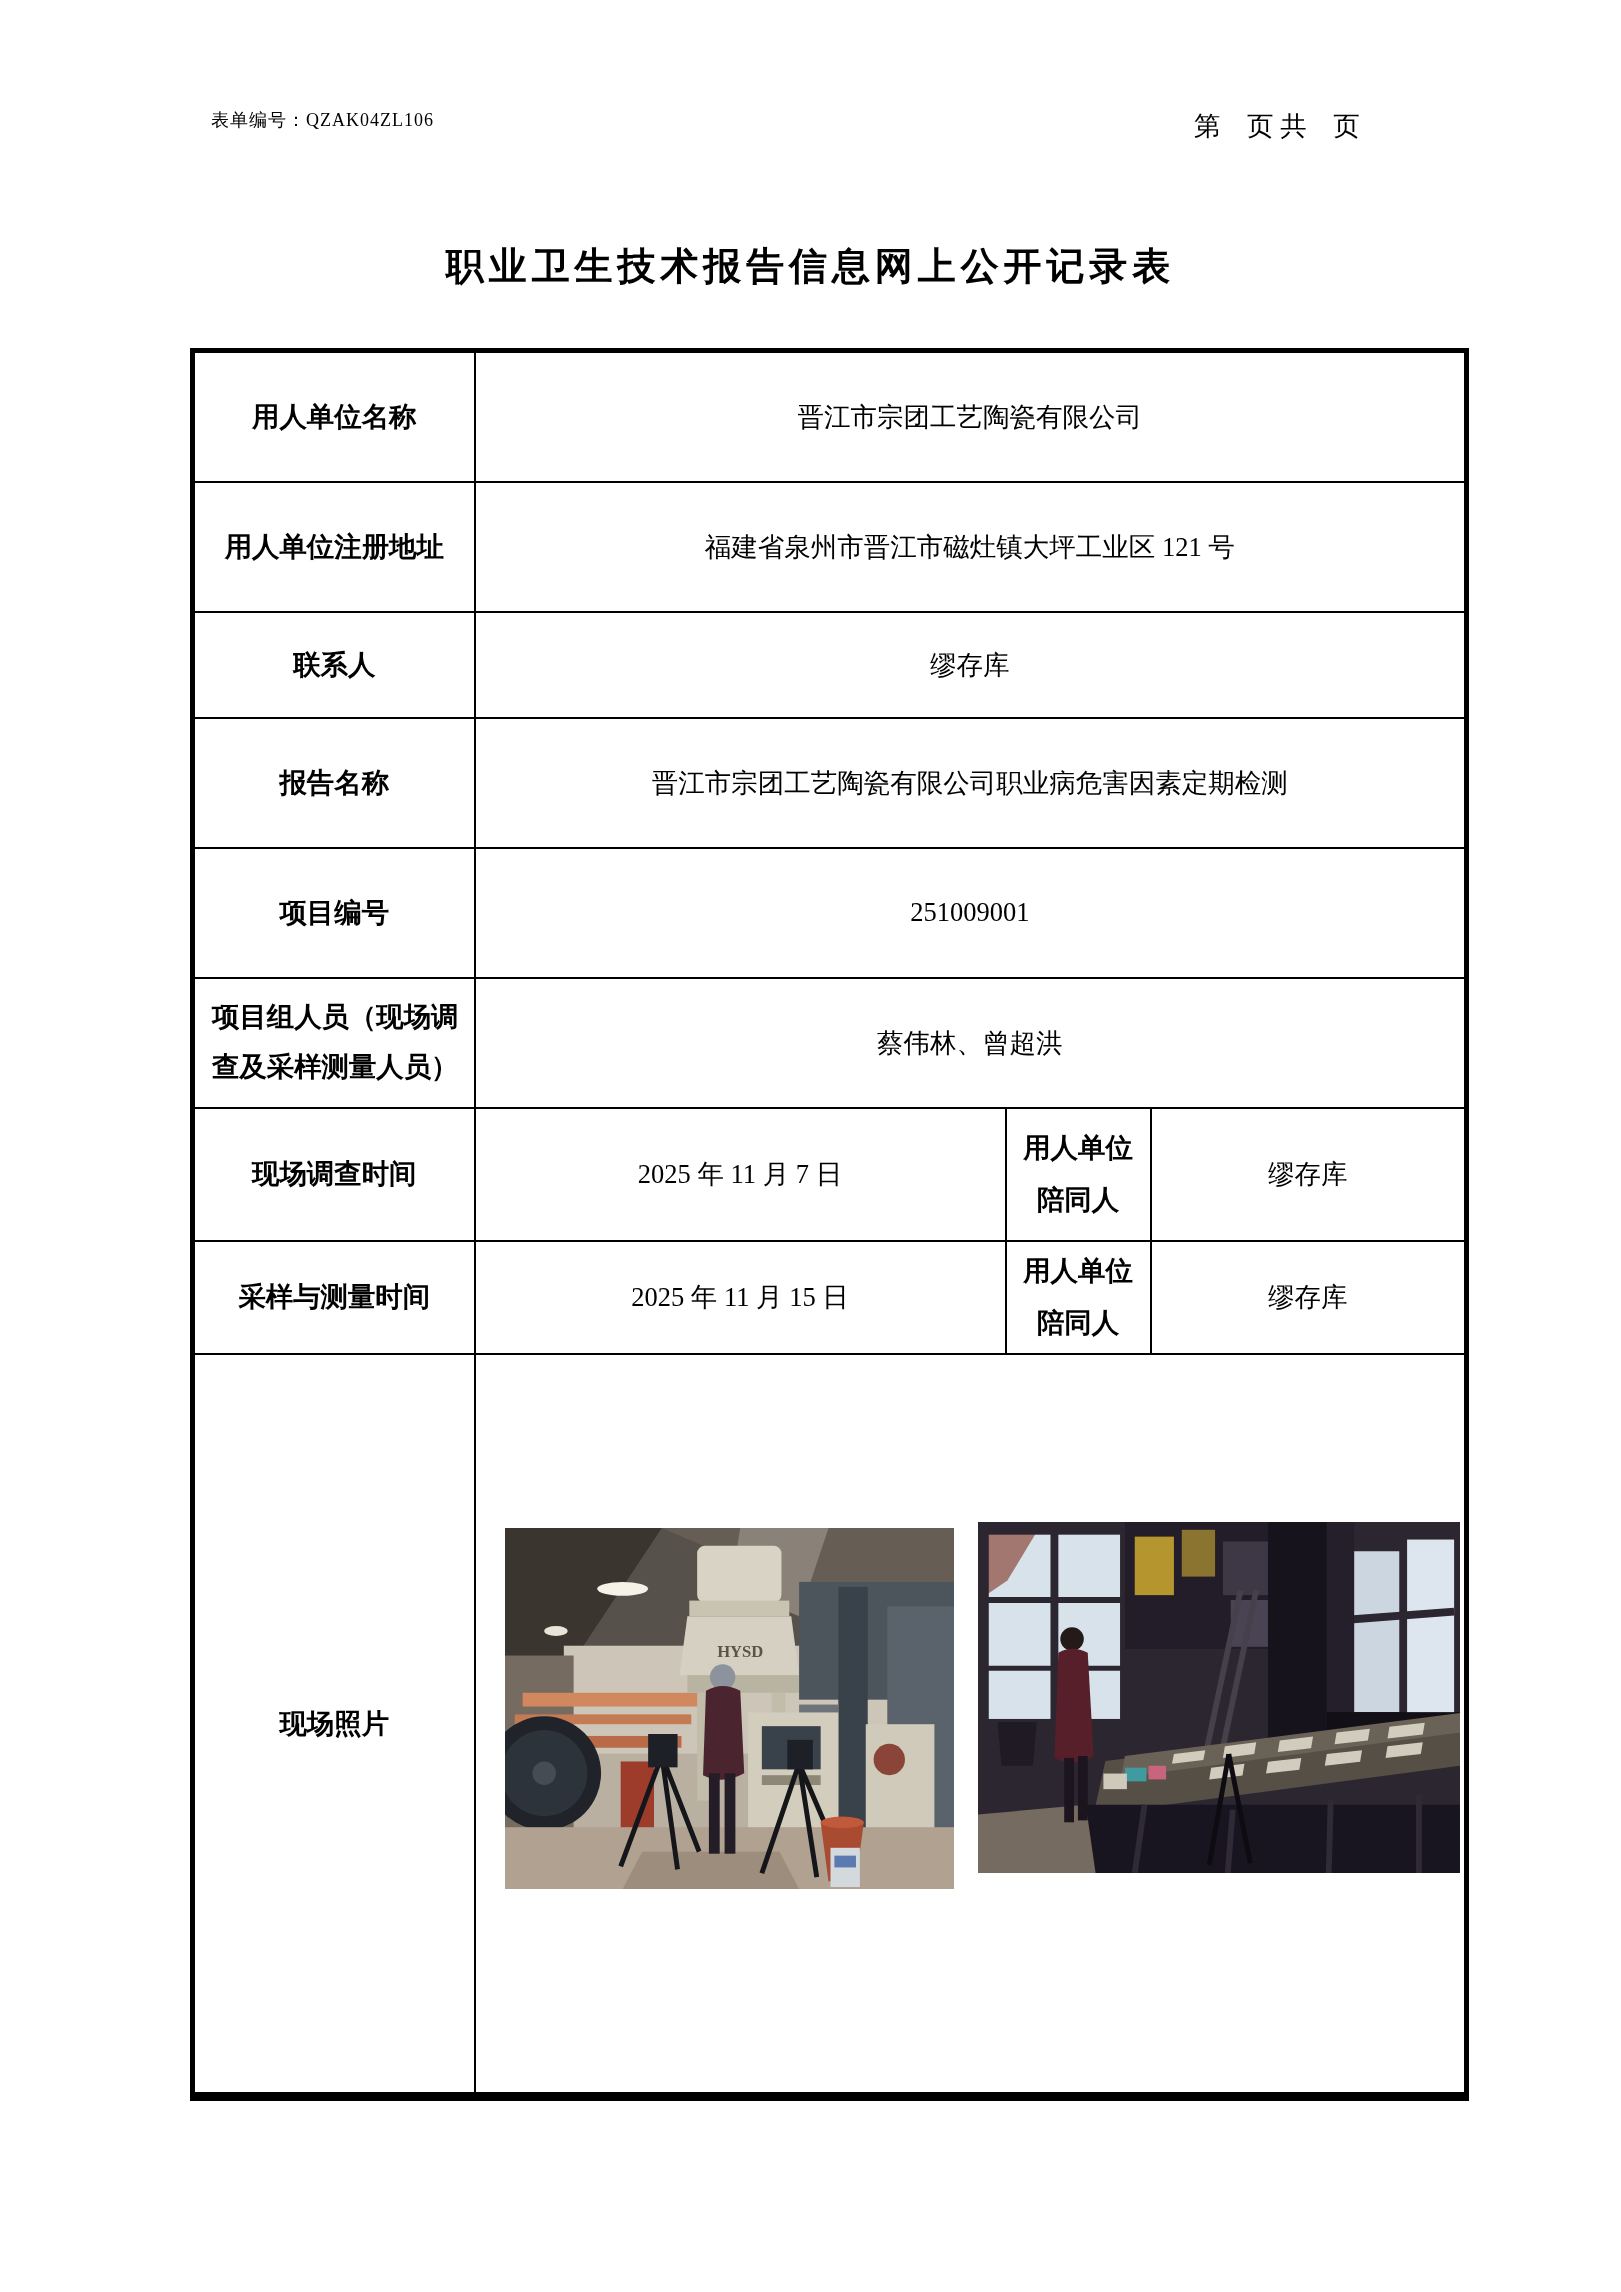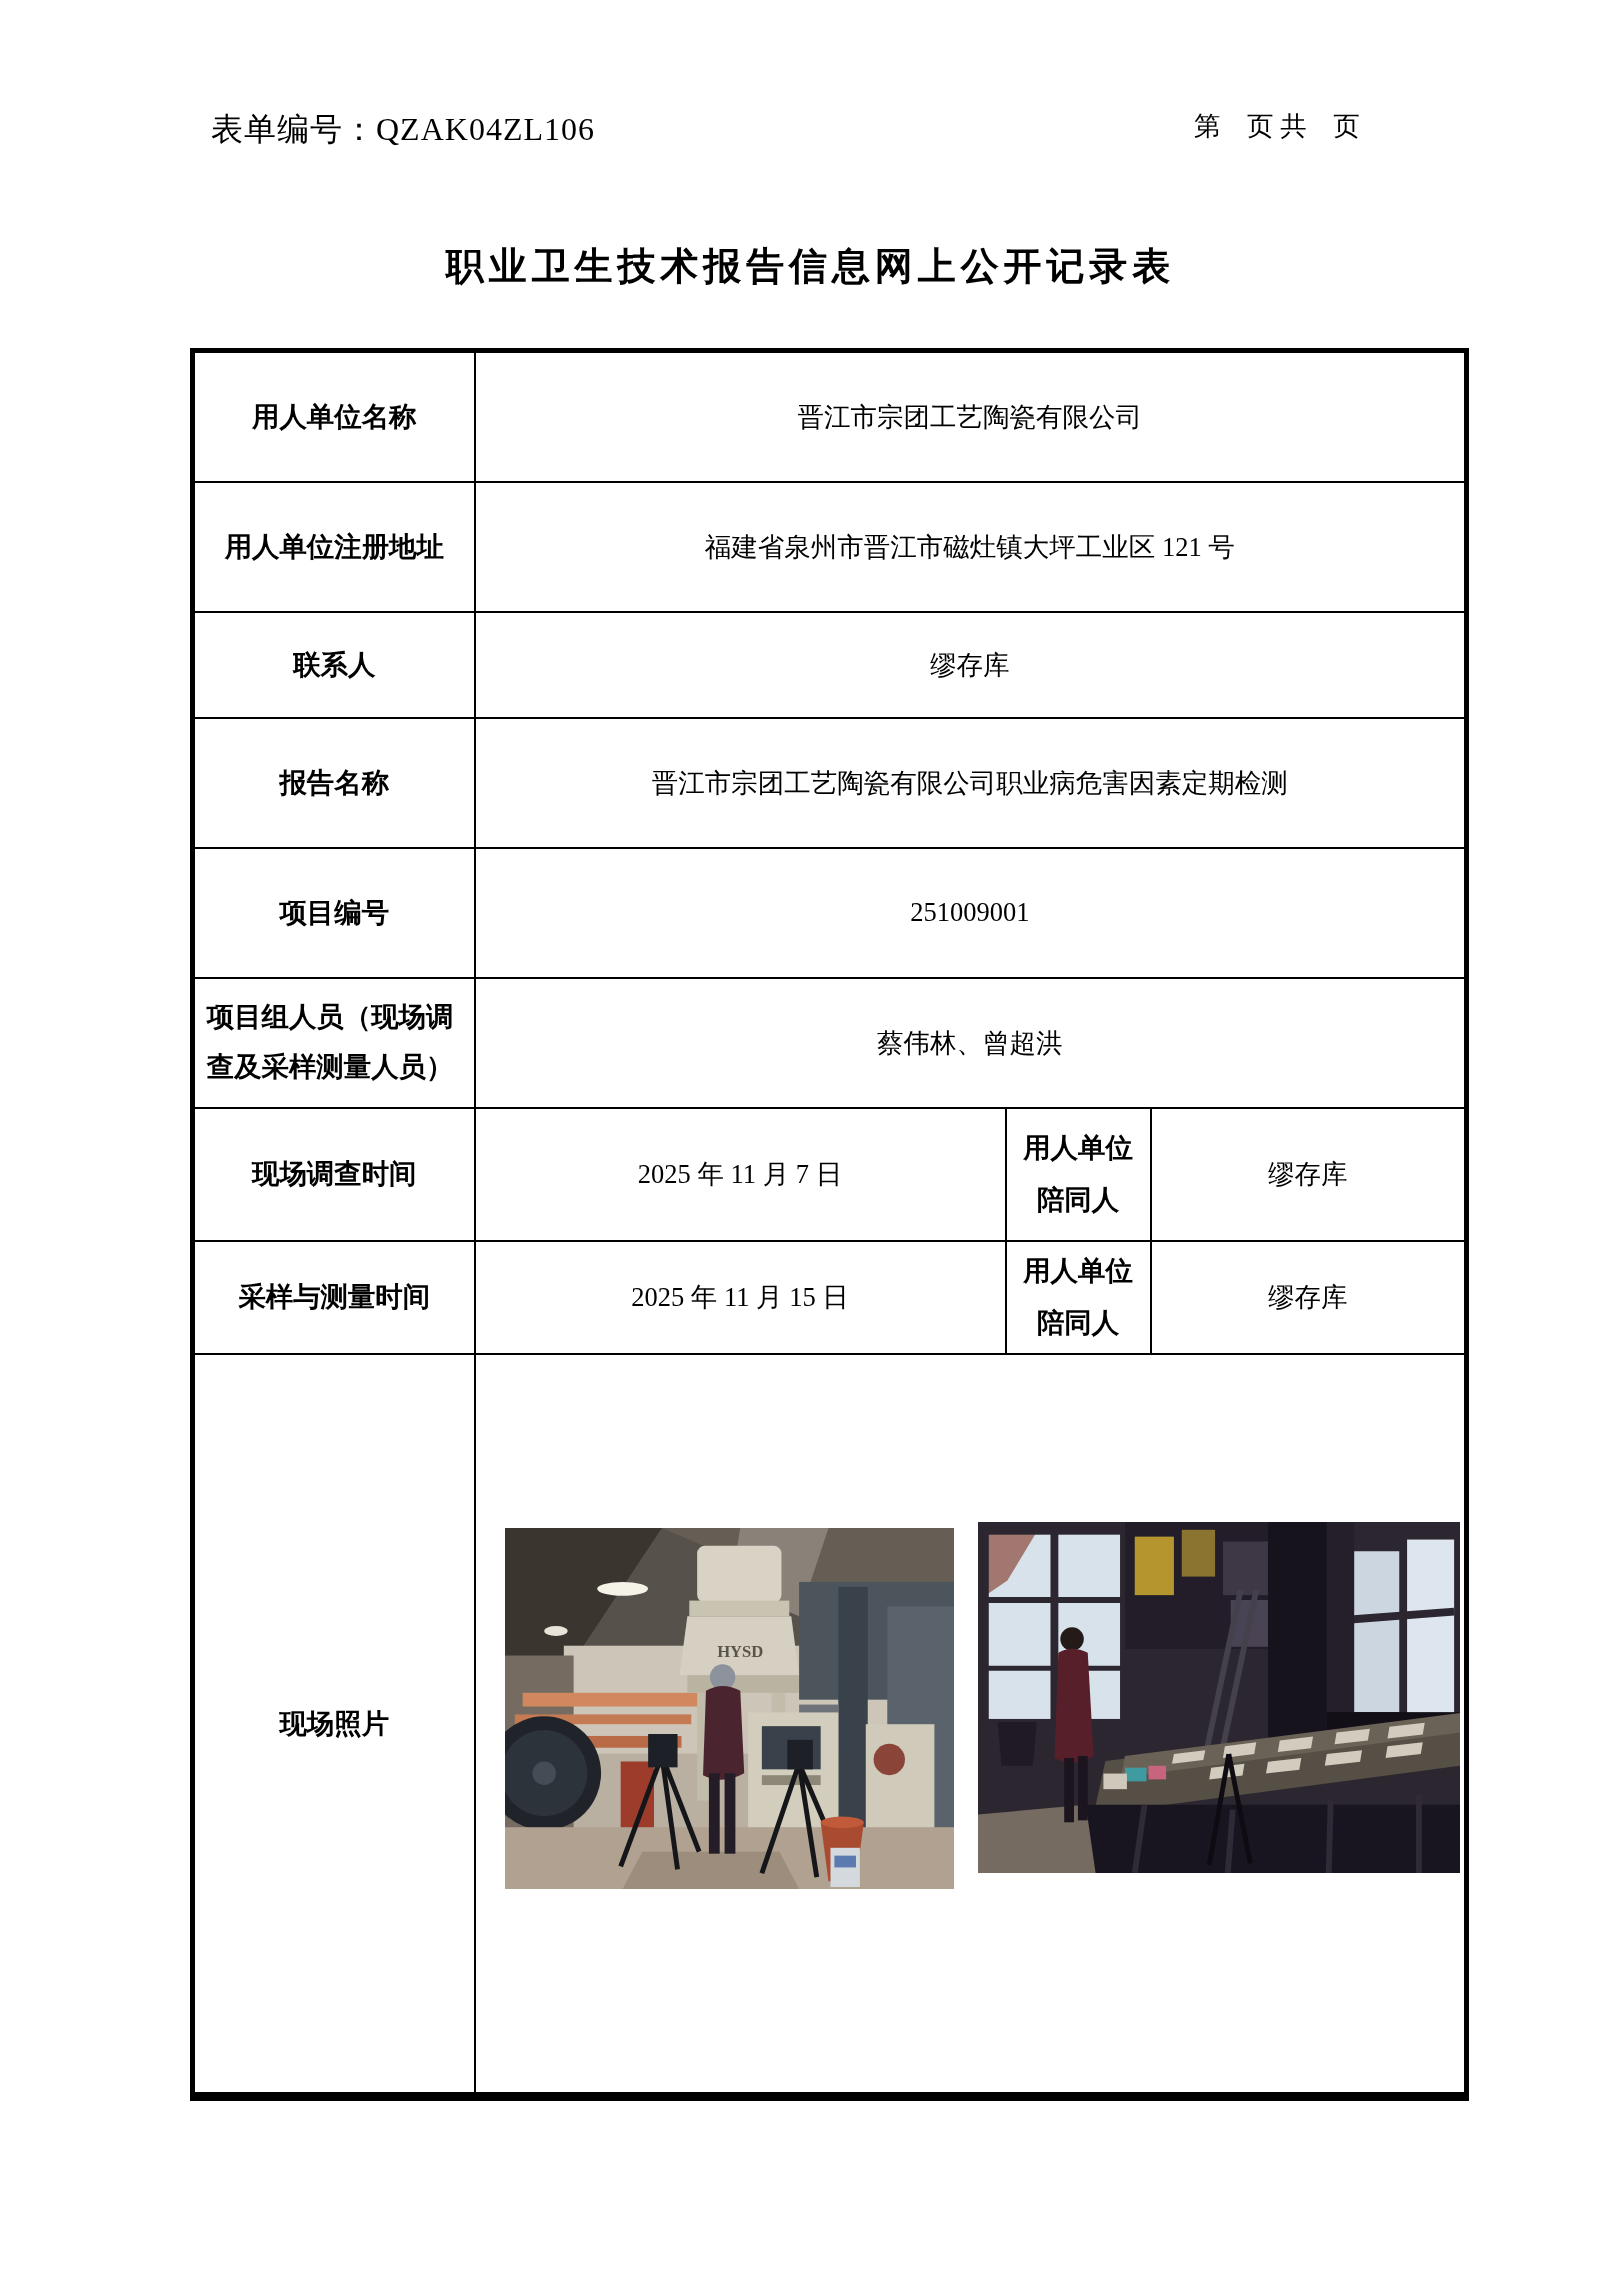--- a/index.html
+++ b/index.html
@@ -2,37 +2,37 @@
 <html><head>
 <meta charset="utf-8">
 <style>
   * { margin:0; padding:0; box-sizing:border-box; }
   html,body { background:#e8e8e8; }
   body { font-family:"Liberation Serif","DejaVu Serif",serif; color:#000; }
   .page {
     position:relative; width:1621px; height:2293px; background:#ffffff;
     margin:0 auto; overflow:hidden;
   }
-  .form-number { position:absolute; left:211px; top:108px; font-size:32px; letter-spacing:1px;text-align:center; }
+  .form-number { position:absolute; left:211px; top:108px; font-size:18px; letter-spacing:1px;text-align:center; }
   .page-marker { position:absolute; left:1194px; top:108px; font-size:26.5px; }
   .doc-title {
     position:absolute; top:241px; left:0; width:100%;
     text-align:center; font-size:38px; font-weight:bold; letter-spacing:4.9px;
   }
   table.main-table {
     position:absolute; left:190px; top:348px; width:1274px;
     border-collapse:collapse; table-layout:fixed;
     border:5.9px solid #000; border-bottom-width:9.8px;
   }
   .main-table td {
     border:2px solid #000; vertical-align:middle; text-align:center;
     font-size:26.5px; padding:3.9px 9.8px; overflow:hidden;
   }
   .main-table td.lbl { font-weight:bold; font-size:27.4px; }
-  .main-table td.lbl.lbl-left { text-align:left; padding:3.9px 9.8px 3.9px 11.8px; line-height:1.8; }
+  .main-table td.lbl.lbl-left { text-align:center; padding:3.9px 9.8px 3.9px 11.8px; line-height:1.8; }
   .main-table td.companion-lbl { font-weight:bold; font-size:27.4px; line-height:1.9; padding:3.9px 11.8px; }
   .main-table td.val { font-size:26.5px; }
   td.photos-cell { position:relative; padding:0; }
   .photo { position:absolute; overflow:hidden; }
   .photo svg { display:block; width:100%; height:100%; }
   .photo-1 { left:13.7px; top:173px; width:449px; height:361px;margin-left:16px; }
   .photo-2 { left:502px; top:167px; width:482px; height:351px; }
 </style>
 </head>
 <body>

